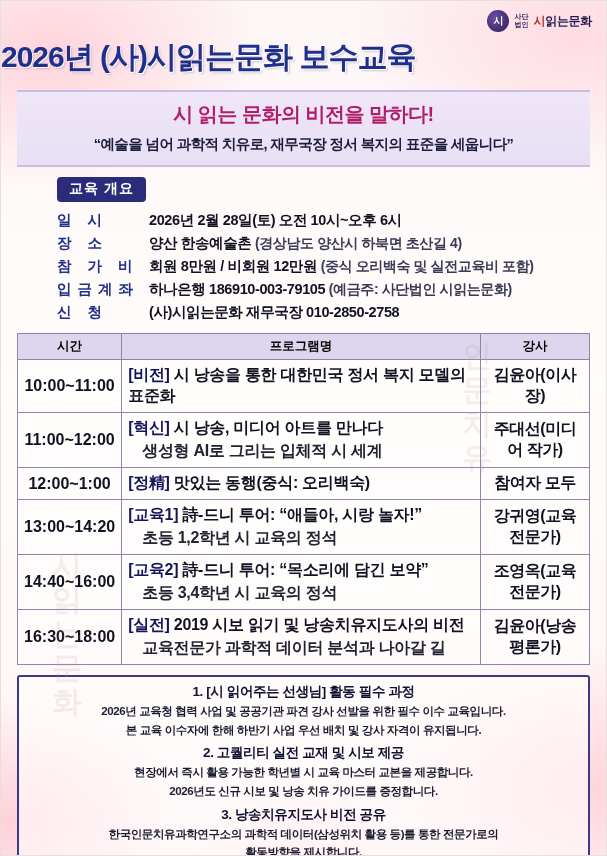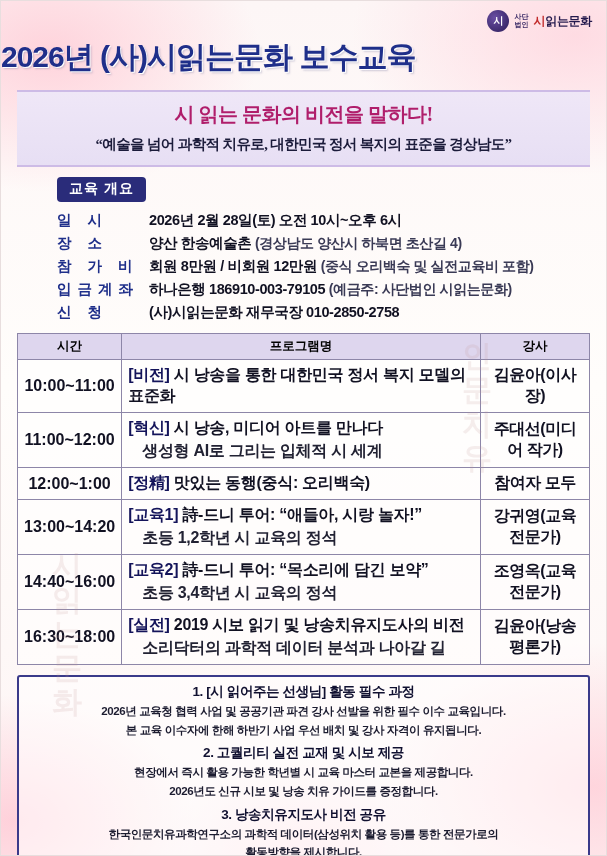--- a/index.html
+++ b/index.html
@@ -84,21 +84,20 @@
     text-shadow: 1px 1px 0 #ffffff, 2px 2px 2px rgba(120,120,160,0.35);
   }
 
   .slogan-box {
     margin: 12px 16px 0 16px;
     background: linear-gradient(180deg, #efe7f7 0%, #e7dff4 100%);
     border-top: 2px solid #cdbbe6;
     border-bottom: 2px solid #cdbbe6;
     padding: 9px 6px 11px 6px;
     text-align: center;
-    font-family: Liberation Serif, serif;
   }
   .slogan-main {
     font-size: 20px;
     font-weight: 800;
     color: #b01e6b;
     letter-spacing: -0.5px;
   }
   .slogan-sub {
     margin-top: 7px;
     font-size: 14.5px;
@@ -276,21 +275,21 @@
       <div class="logo-text">
         <span class="accent">시</span><span>읽는</span><span>문화</span>
       </div>
     </div>
   </div>
 
   <h1 class="title">2026년  (사)시읽는문화 보수교육</h1>
 
   <div class="slogan-box">
     <div class="slogan-main">시 읽는 문화의 비전을 말하다!</div>
-    <div class="slogan-sub">“예술을 넘어 과학적 치유로, 대한민국 정서 복지의 표준을 경상남도”</div>
+    <div class="slogan-sub">“예술을 넘어 과학적 치유로, 재무국장 정서 복지의 표준을 세웁니다”</div>
   </div>
 
   <div class="overview">
     <div class="overview-head">
       <span class="section-tag">교육 개요</span>
     </div>
     <table class="info-table">
       <tbody>
         <tr>
           <td class="info-label">일 시</td>
@@ -381,21 +380,21 @@
           <span>詩-드니 투어: “목소리에 담긴 보약”</span>
           <span class="sub">초등 3,4학년 시 교육의 정석</span>
         </td>
         <td class="col-teacher">조영옥(교육전문가)</td>
       </tr>
       <tr>
         <td class="col-time">16:30~18:00</td>
         <td class="col-prog">
           <span class="tagname">[실전]</span>
           <span>2019 시보 읽기 및 낭송치유지도사의 비전</span>
-          <span class="sub">소리닥터의 과학적 데이터 분석과 나아갈 길</span>
+          <span class="sub">교육전문가 과학적 데이터 분석과 나아갈 길</span>
         </td>
         <td class="col-teacher">김윤아(낭송평론가)</td>
       </tr>
     </tbody>
   </table>
 
   <div class="benefits">
 
     <div class="benefit-item">
       <div class="benefit-h">1. [시 읽어주는 선생님] 활동 필수 과정</div>

